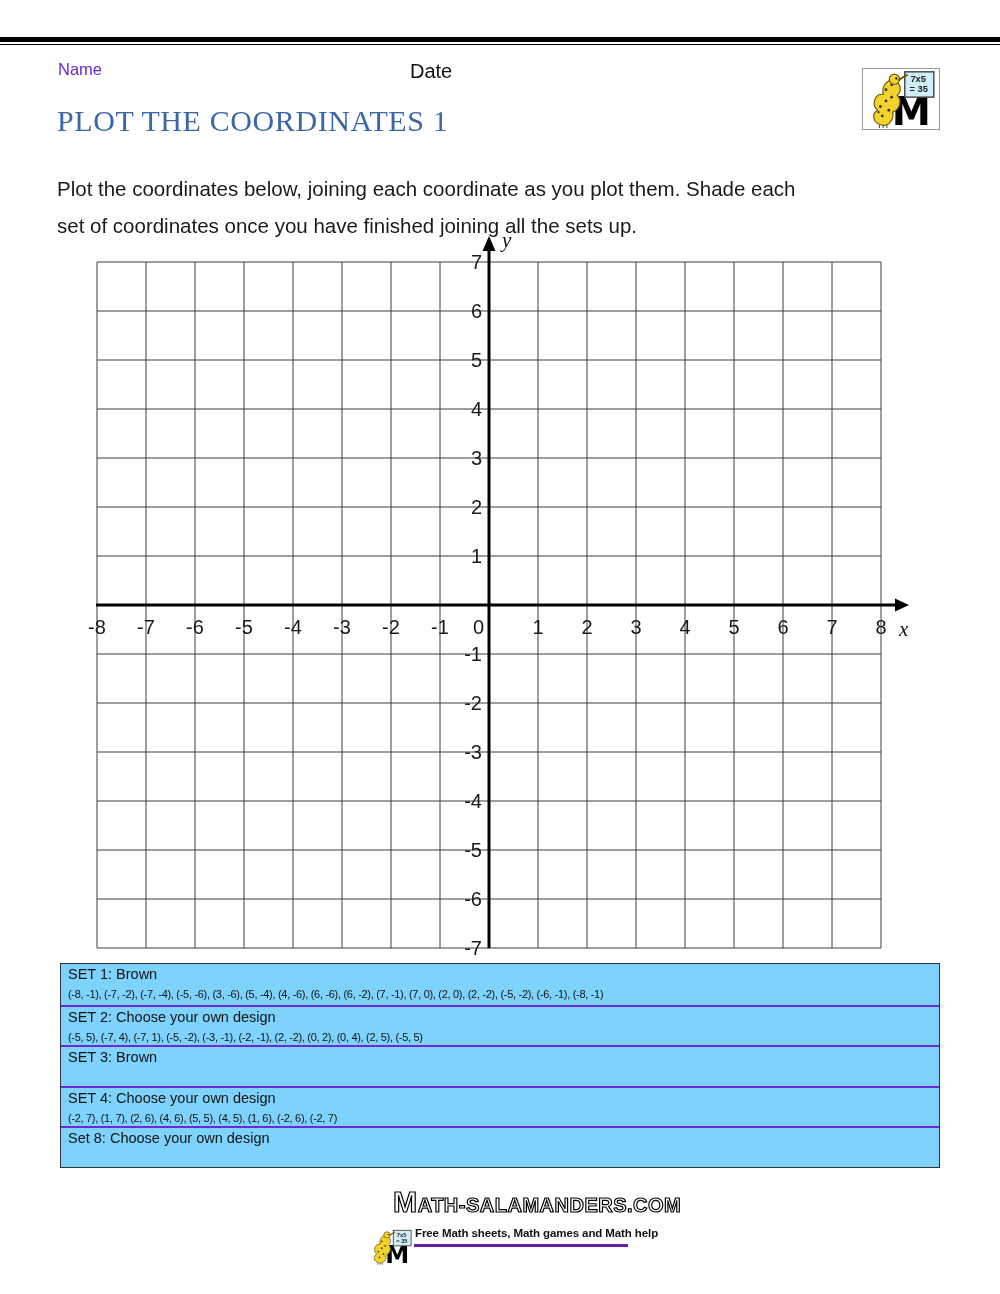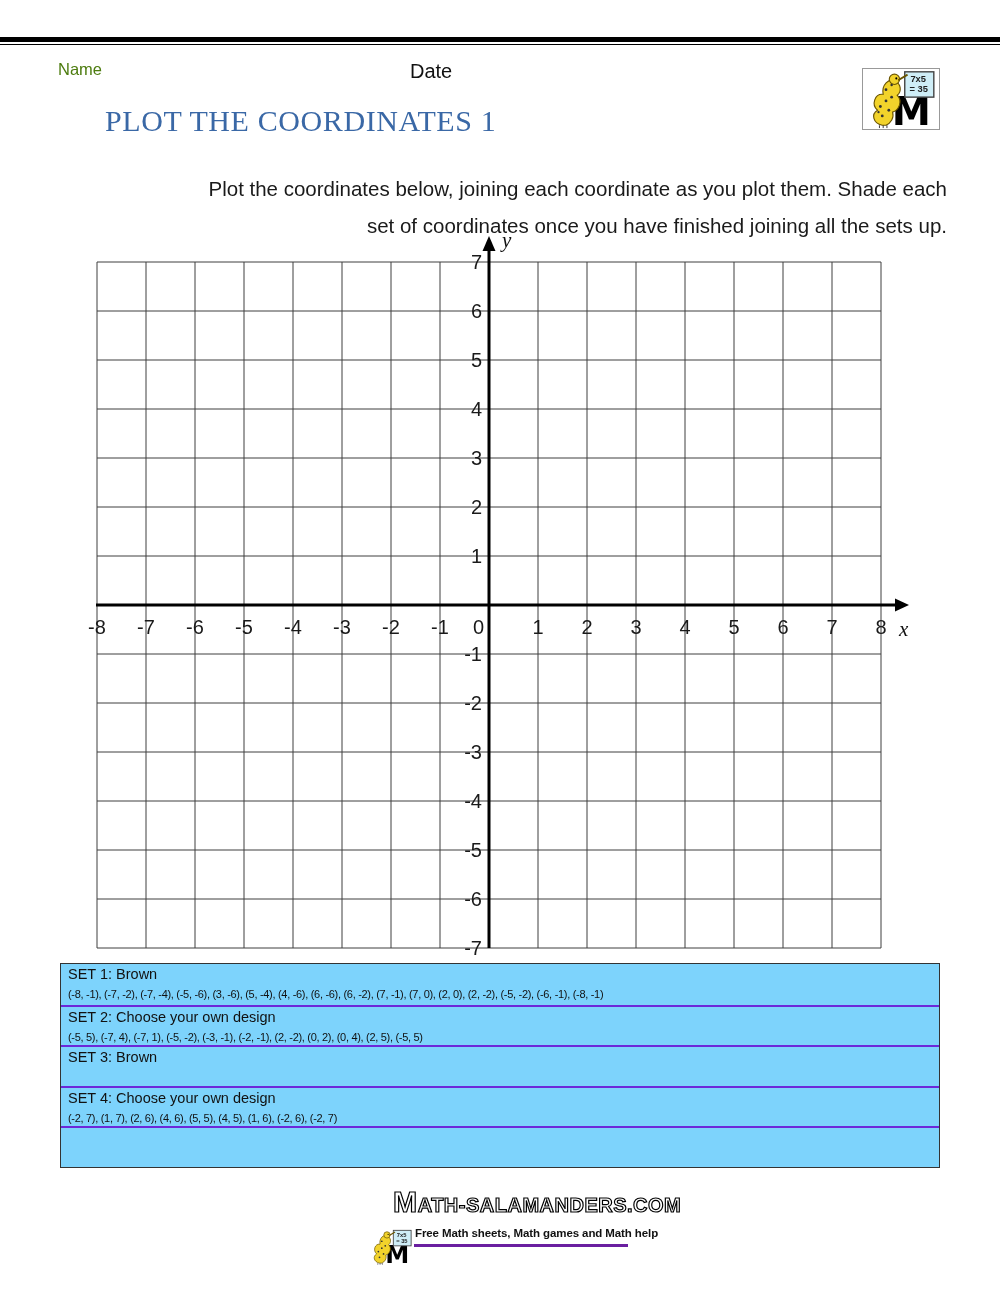--- a/index.html
+++ b/index.html
@@ -6,32 +6,32 @@
   body{
     width:1000px;height:1294px;position:relative;background:#ffffff;
     font-family:"Liberation Sans", sans-serif;color:#111;overflow:hidden;
   }
   
   .top-rule{position:absolute;left:0;top:37px;width:1000px;}
   .top-rule .thick{height:5px;background:#000;}
   .top-rule .gap{height:2px;background:#fff;}
   .top-rule .thin{height:1px;background:#000;}
   
-  .name-label{position:absolute;left:58px;top:60px;font-size:16.5px;color:#4d7c0f;}
+  .name-label{position:absolute;left:58px;top:60px;font-size:16.5px;color:#6d28d9;}
   .date-label{position:absolute;left:410px;top:60px;font-size:20px;color:#111;}
   
   .logo-box{position:absolute;left:862px;top:68px;width:78px;height:62px;border:1px solid #999;background:#fff;box-sizing:border-box;}
   
   .page-title{
     position:absolute;left:57px;top:104px;
     font-family:"Liberation Serif", serif;font-size:30px;letter-spacing:0.6px;
   }
   
   .instructions{position:absolute;left:57px;top:170px;width:890px;font-size:20.5px;color:#1a1a1a;}
-  .instructions div{line-height:37px;white-space:nowrap;text-align:right;}
+  .instructions div{line-height:37px;white-space:nowrap;}
   
   .grid-svg{position:absolute;left:0;top:0;width:1000px;height:1294px;pointer-events:none;}
   .tick{font-family:"Liberation Sans", sans-serif;font-size:20px;fill:#1a1a1a;}
   .axis-letter{font-family:"Liberation Serif", serif;font-style:italic;font-size:21px;fill:#111;}
   
   .sets-table{
     position:absolute;left:60px;top:963px;width:880px;
     border:1px solid #333;box-sizing:border-box;background:#7dd3fc;
   }
   .set-row{height:40.6px;box-sizing:border-box;padding:1px 0 0 7px;overflow:hidden;}
@@ -80,21 +80,21 @@
           <circle cx="24" cy="22" r="1.5"></circle>
           <circle cx="30" cy="30" r="1.5"></circle>
         <circle cx="30" cy="17" r="1.3"></circle>
           <circle cx="16" cy="46" r="1.2"></circle>
       </g>
       <path d="M17 60 v3 M21 60 v3 M25 60 v3" stroke="#333" stroke-width="1"></path>
     </g>
   </svg>
 </div>
 
-<div class="page-title" style="color: rgb(58, 104, 166); margin-left: 48px;">PLOT THE COORDINATES 1</div>
+<div class="page-title" style="color: rgb(58, 104, 166);">PLOT THE COORDINATES 1</div>
 
 <div class="instructions">
   <div>Plot the coordinates below, joining each coordinate as you plot them. Shade each</div>
   <div>set of coordinates once you have finished joining all the sets up.</div>
 </div>
 
 <svg class="grid-svg" viewBox="0 0 1000 1294">
     <line x1="97" y1="262" x2="97" y2="948" stroke="#3f3f3f" stroke-width="1"></line>
     <line x1="146" y1="262" x2="146" y2="948" stroke="#3f3f3f" stroke-width="1"></line>
     <line x1="195" y1="262" x2="195" y2="948" stroke="#3f3f3f" stroke-width="1"></line>
@@ -176,20 +176,21 @@
       <div class="set-coords">(-5, 5), (-7, 4), (-7, 1), (-5, -2), (-3, -1), (-2, -1), (2, -2), (0, 2), (0, 4), (2, 5), (-5, 5)</div>
     </div>
     <div class="set-row">
       <div class="set-title">SET 3: Brown</div>
     </div>
     <div class="set-row">
       <div class="set-title">SET 4: Choose your own design</div>
       <div class="set-coords">(-2, 7), (1, 7), (2, 6), (4, 6), (5, 5), (4, 5), (1, 6), (-2, 6), (-2, 7)</div>
     </div>
     <div class="set-row">
+      <div class="set-title">Set 8: Choose your own design</div>
     </div>
   </div>
 
 <div class="footer-logo">
   <svg width="46" height="50" viewBox="0 0 80 64">
     <text x="30" y="60" font-size="42" font-weight="bold" font-family="DejaVu Sans, sans-serif" fill="#000">M</text>
     <rect x="44" y="3" width="31" height="27" fill="#cfeef7" stroke="#444" stroke-width="1.5"></rect>
     <text x="50" y="14" font-size="10" font-weight="bold" fill="#222">7x5</text>
     <text x="49" y="25" font-size="10" font-weight="bold" fill="#222">= 35</text>
     <g>

